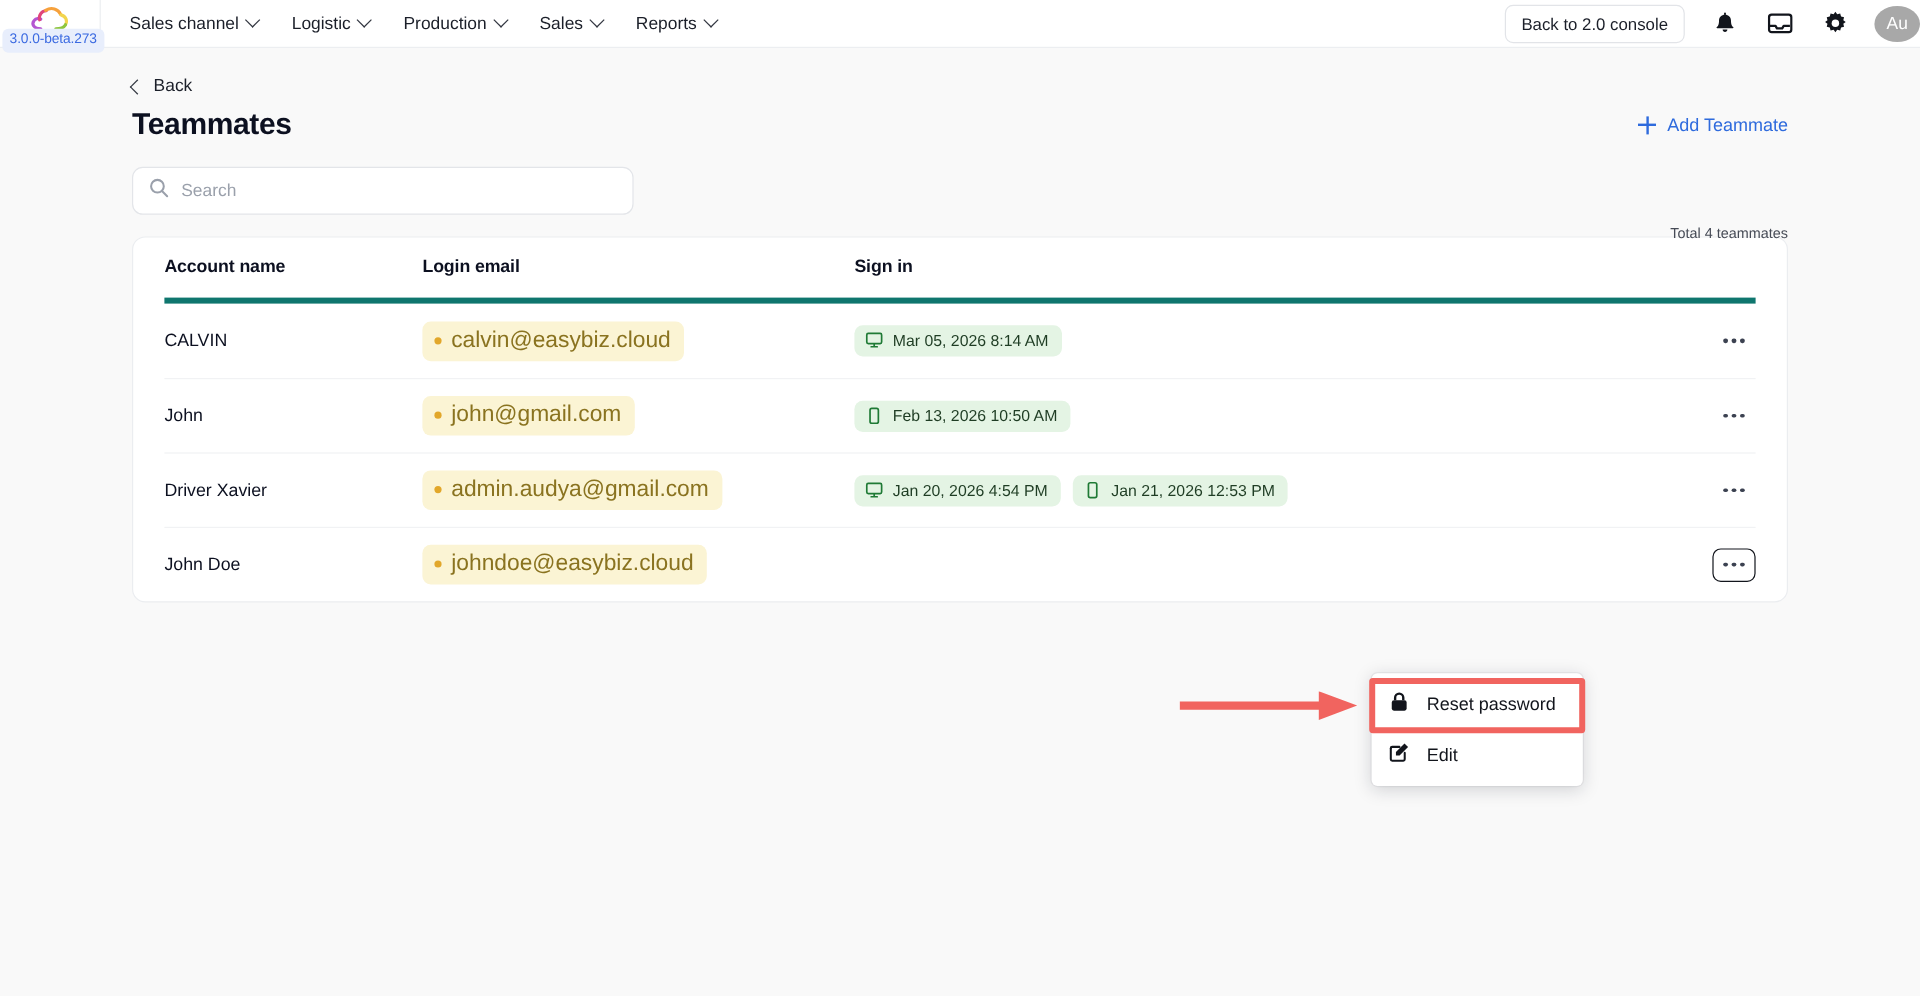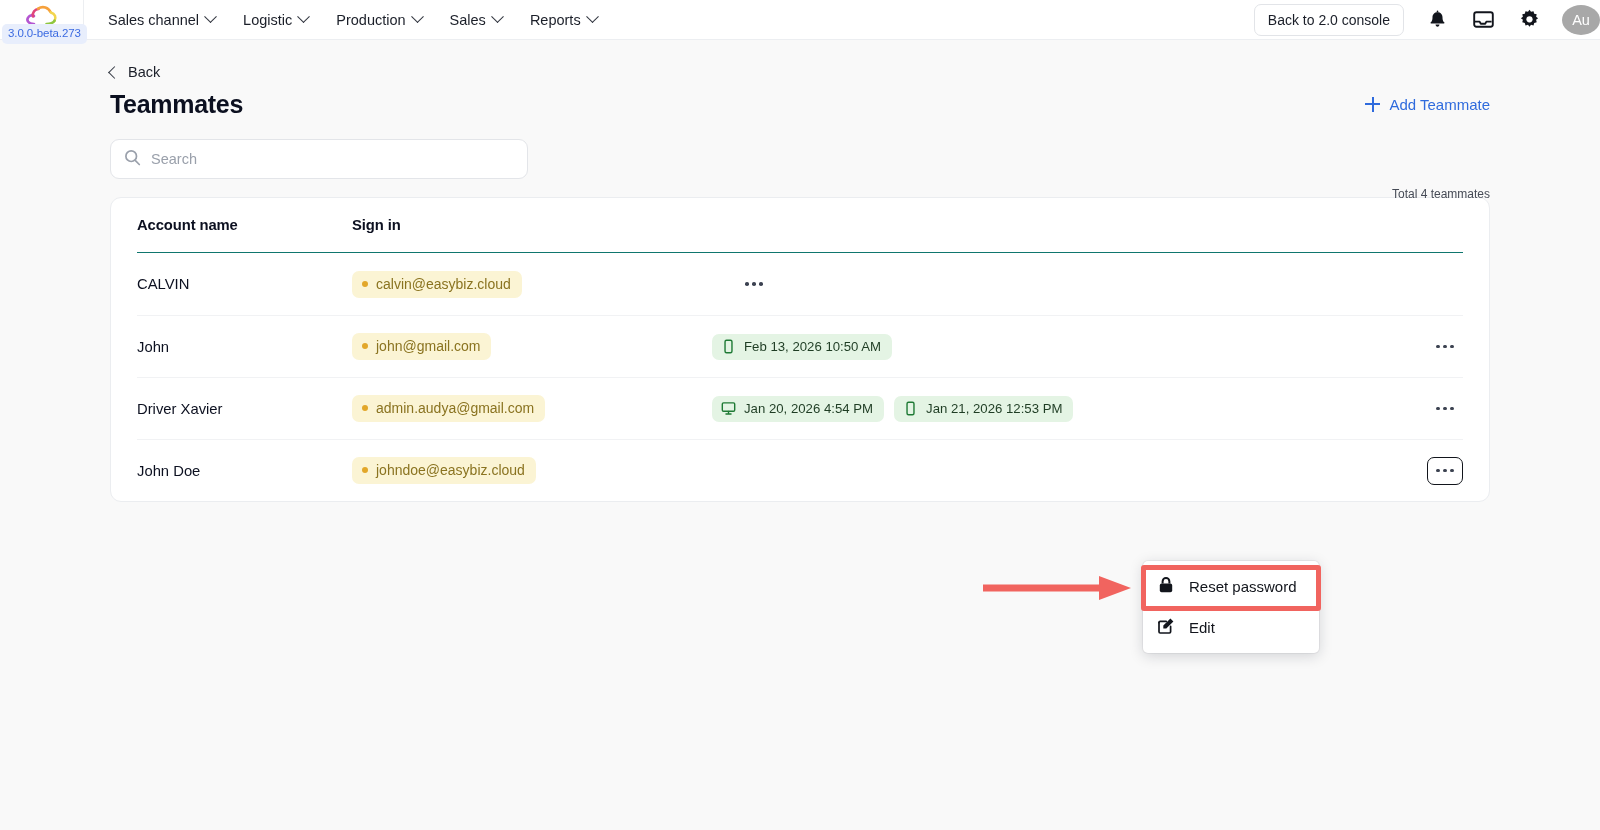--- a/index.html
+++ b/index.html
@@ -225,21 +225,21 @@
     border: 1px solid #ebedf0;
     border-radius: 11px;
     padding: 0 26px;
   }
 
   .t-row {
     display: flex;
     align-items: center;
     min-height: 62px;
   }
-  .t-head { min-height: 55px; border-bottom: 1px solid #0f766e; }
+  .t-head { min-height: 55px; border-bottom: 5px solid #0f766e; }
   .t-body-row + .t-body-row { border-top: 1px solid #f1f2f4; justify-content: space-between; }
 
   .c-name  { width: 215px; flex: 0 0 215px; }
   .c-email { width: 360px; flex: 0 0 360px; }
   .c-signin{ flex: 1 1 auto; display: flex; align-items: center; gap: 10px; }
   .c-act   { width: 60px; flex: 0 0 60px; display: flex; justify-content: flex-end; }
 
   .th {
     font-size: 14.8px;
     font-weight: bold;
@@ -252,21 +252,21 @@
     color: #0c1020;
     font-weight: 500;
   }
 
   .badge-email {
     display: inline-flex;
     align-items: center;
     gap: 8px;
     background: #fbf4d4;
     color: #8a7320;
-    font-size: 14px;
+    font-size: 19px;
     padding: 5px 11px 6px 10px;
     border-radius: 7px;
     white-space: nowrap;
   }
   .dot {
     width: 6px; height: 6px;
     border-radius: 50%;
     background: #e2a72a;
     flex: 0 0 6px;
   }
@@ -442,32 +442,42 @@
       </span>
       <input class="search-input" type="text" placeholder="Search" style="">
     </div>
     <div class="total-text">Total 4 teammates</div>
   </div>
 
   <div class="card">
 
     <div class="t-row t-head">
       <div class="c-name th">Account name</div>
+      <div class="c-email th">Login email</div>
       <div class="c-signin th">Sign in</div>
       <div class="c-act"></div>
     </div>
 
     <div class="t-row t-body-row">
       <div class="c-name">
         <span class="cell-name">CALVIN</span>
       </div>
       <div class="c-email">
         <span class="badge-email">
           <i class="dot"></i>
           <span>calvin@easybiz.cloud</span>
+        </span>
+      </div>
+      <div class="c-signin">
+        <span class="badge-signin">
+          <svg width="15" height="15" viewBox="0 0 16 16" fill="none">
+            <rect x="1.4" y="2" width="13.2" height="9" rx="1.3" stroke="#1f7a35" stroke-width="1.5"></rect>
+            <path d="M8 11.2v2.4M5.3 13.8h5.4" stroke="#1f7a35" stroke-width="1.5" stroke-linecap="round"></path>
+          </svg>
+          <span>Mar 05, 2026 8:14 AM</span>
         </span>
       </div>
       <div class="c-act">
         <button class="dots-btn">
           <span></span>
           <span></span>
           <span></span>
         </button>
       </div>
     </div>

